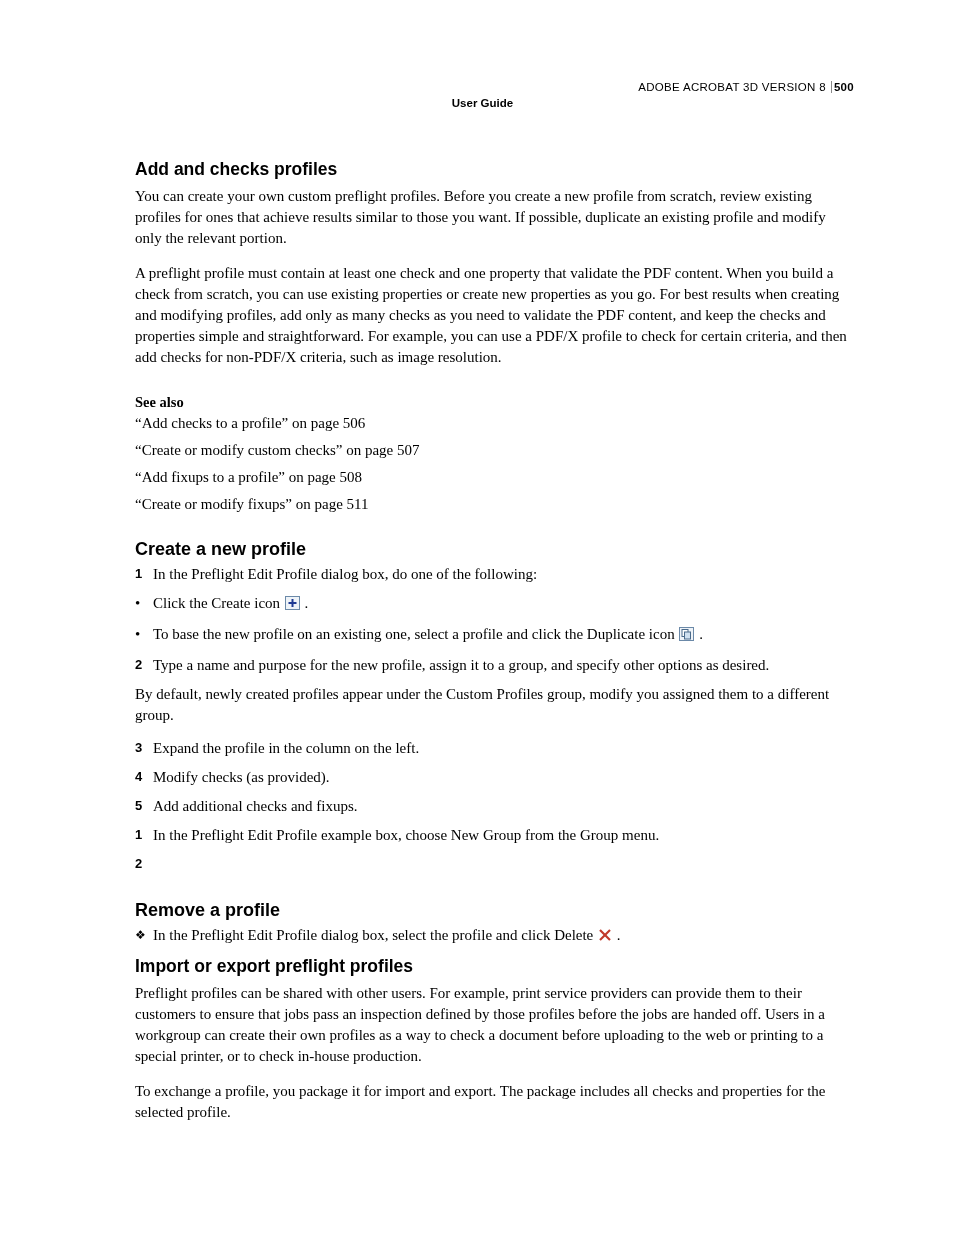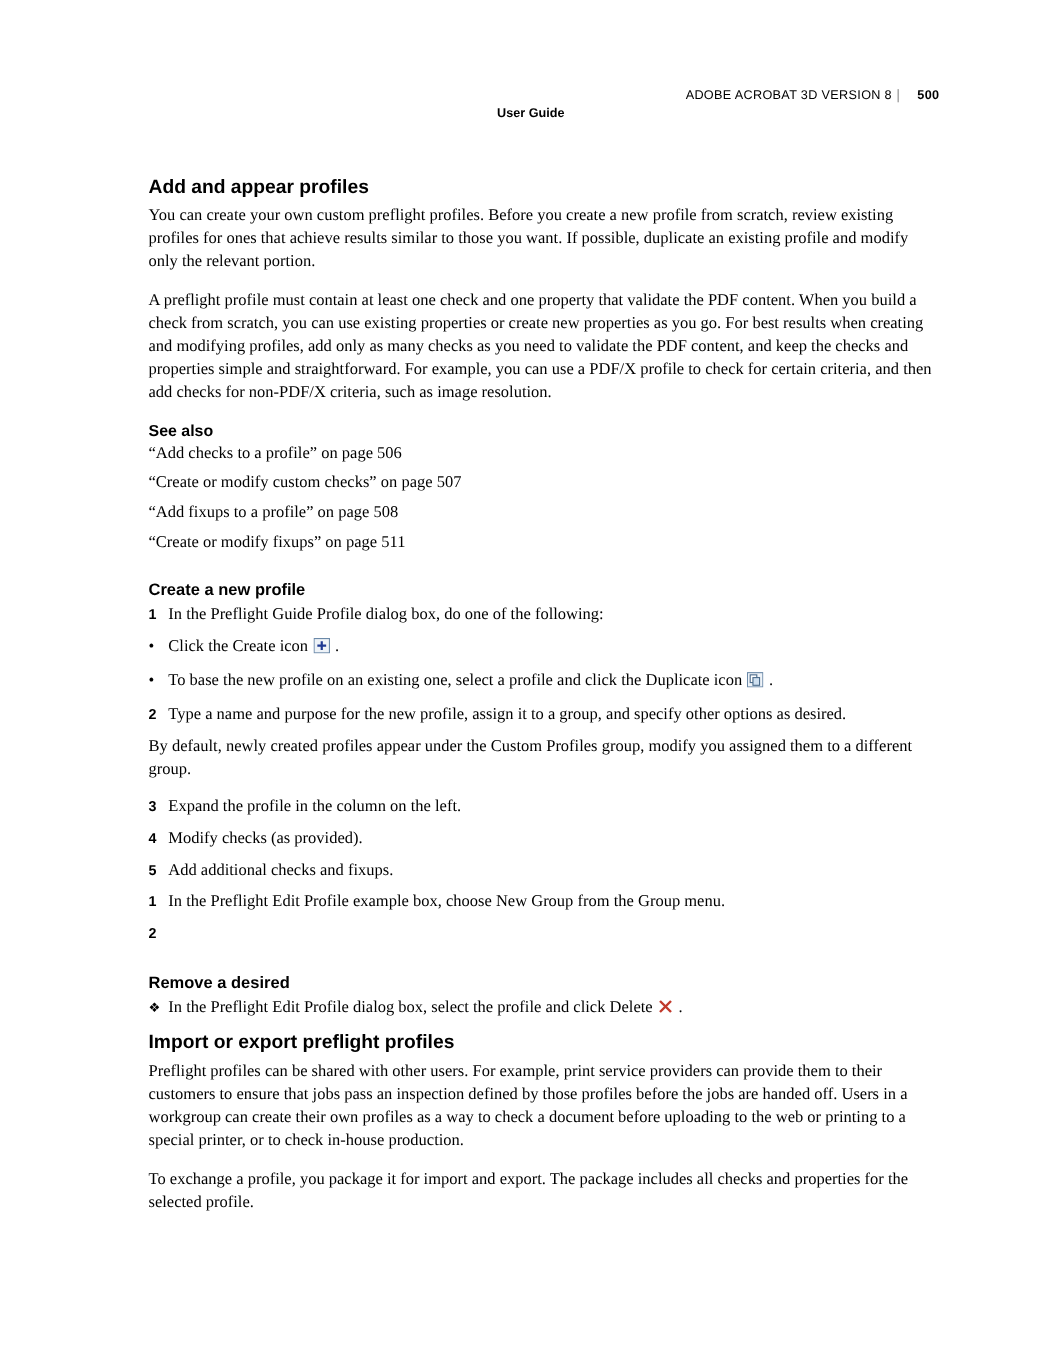--- a/index.html
+++ b/index.html
@@ -20,49 +20,49 @@
     font-size: 11.5px;
     line-height: 1.35;
     margin-bottom: 48px;
     padding-right: 0;
   }
   .header .line1 { letter-spacing: 0.3px; }
   .header .pagenum {
     font-weight: 700;
     border-left: 1px solid #888;
     margin-left: 5px;
-    padding-left: 17px;
+    padding-left: 2px;
   }
   .header .line2 { font-weight: 700; padding-right: 24px; text-align: center; }
   h2.section {
     font-family: "Myriad Pro", "Helvetica Neue", Arial, sans-serif;
     font-weight: 700;
     font-size: 17.5px;
     margin: 0 0 6px 0;
   }
   p.body {
     font-size: 15px;
     line-height: 1.4;
     margin: 0 0 14px 0;
     font-family: Liberation Serif, serif;
   }
   h3.seealso {
-    font-family: Liberation Sans, sans-serif;
+    font-family: Liberation Serif, serif;
     font-weight: 700;
     font-size: 14.5px;
-    margin: 16px 0 4px 0;
+    margin: 26px 0 4px 0;
   }
   p.sa-item {
     font-size: 15px;
     margin: 0 0 10px 0;
   }
   h4.sub {
     font-family: "Myriad Pro", "Helvetica Neue", Arial, sans-serif;
     font-weight: 700;
-    font-size: 15px;
+    font-size: 18px;
     margin: 26px 0 4px 0;
   }
   .row {
     display: flex;
     align-items: flex-start;
     margin: 0 0 8px 0;
   }
   .marker {
     width: 18px;
     flex: 0 0 18px;
@@ -104,35 +104,35 @@
 
 <div class="page">
 
   <div class="header">
     <div class="line1">
       <span>ADOBE ACROBAT 3D VERSION 8</span><span class="pagenum">500</span>
     </div>
     <div class="line2">User Guide</div>
   </div>
 
-  <h2 class="section">Add and appear profiles</h2>
+  <h2 class="section">Add and checks profiles</h2>
   <p class="body">You can create your own custom preflight profiles. Before you create a new profile from scratch, review existing profiles for ones that achieve results similar to those you want. If possible, duplicate an existing profile and modify only the relevant portion.</p>
   <p class="body">A preflight profile must contain at least one check and one property that validate the PDF content. When you build a check from scratch, you can use existing properties or create new properties as you go. For best results when creating and modifying profiles, add only as many checks as you need to validate the PDF content, and keep the checks and properties simple and straightforward. For example, you can use a PDF/X profile to check for certain criteria, and then add checks for non-PDF/X criteria, such as image resolution.</p>
 
   <h3 class="seealso">See also</h3>
   <p class="sa-item">“Add checks to a profile” on page 506</p>
   <p class="sa-item">“Create or modify custom checks” on page 507</p>
   <p class="sa-item">“Add fixups to a profile” on page 508</p>
   <p class="sa-item">“Create or modify fixups” on page 511</p>
 
   <h4 class="sub">Create a new profile</h4>
 
   <div class="row">
     <div class="marker">1</div>
-    <div class="txt">In the Preflight Guide Profile dialog box, do one of the following:</div>
+    <div class="txt">In the Preflight Edit Profile dialog box, do one of the following:</div>
   </div>
 
   <div class="row">
     <div class="bullet-marker">•</div>
     <div class="txt">
       <span>Click the Create icon </span>
       <span class="icon"><svg width="15" height="14">
             <rect x="0.5" y="0.5" width="14" height="13" fill="#eef3f8" stroke="#6b89a8"></rect>
             <line x1="7.5" y1="3" x2="7.5" y2="11" stroke="#1f3a93" stroke-width="2"></line>
             <line x1="3.5" y1="7" x2="11.5" y2="7" stroke="#1f3a93" stroke-width="2"></line>
@@ -175,21 +175,21 @@
   </div>
 
   <div class="row">
     <div class="marker">1</div>
     <div class="txt">In the Preflight Edit Profile example box, choose New Group from the Group menu.</div>
   </div>
   <div class="row">
     <div class="marker">2</div>
   </div>
 
-  <h4 class="sub">Remove a desired</h4>
+  <h4 class="sub">Remove a profile</h4>
   <div class="row">
     <div class="diamond-marker">❖</div>
     <div class="txt">
       <span>In the Preflight Edit Profile dialog box, select the profile and click Delete </span>
       <span class="icon"><svg width="14" height="14">
             <line x1="2" y1="2" x2="12" y2="12" stroke="#c1392b" stroke-width="2.2"></line>
             <line x1="12" y1="2" x2="2" y2="12" stroke="#c1392b" stroke-width="2.2"></line>
           </svg></span>
       <span>.</span>
     </div>

